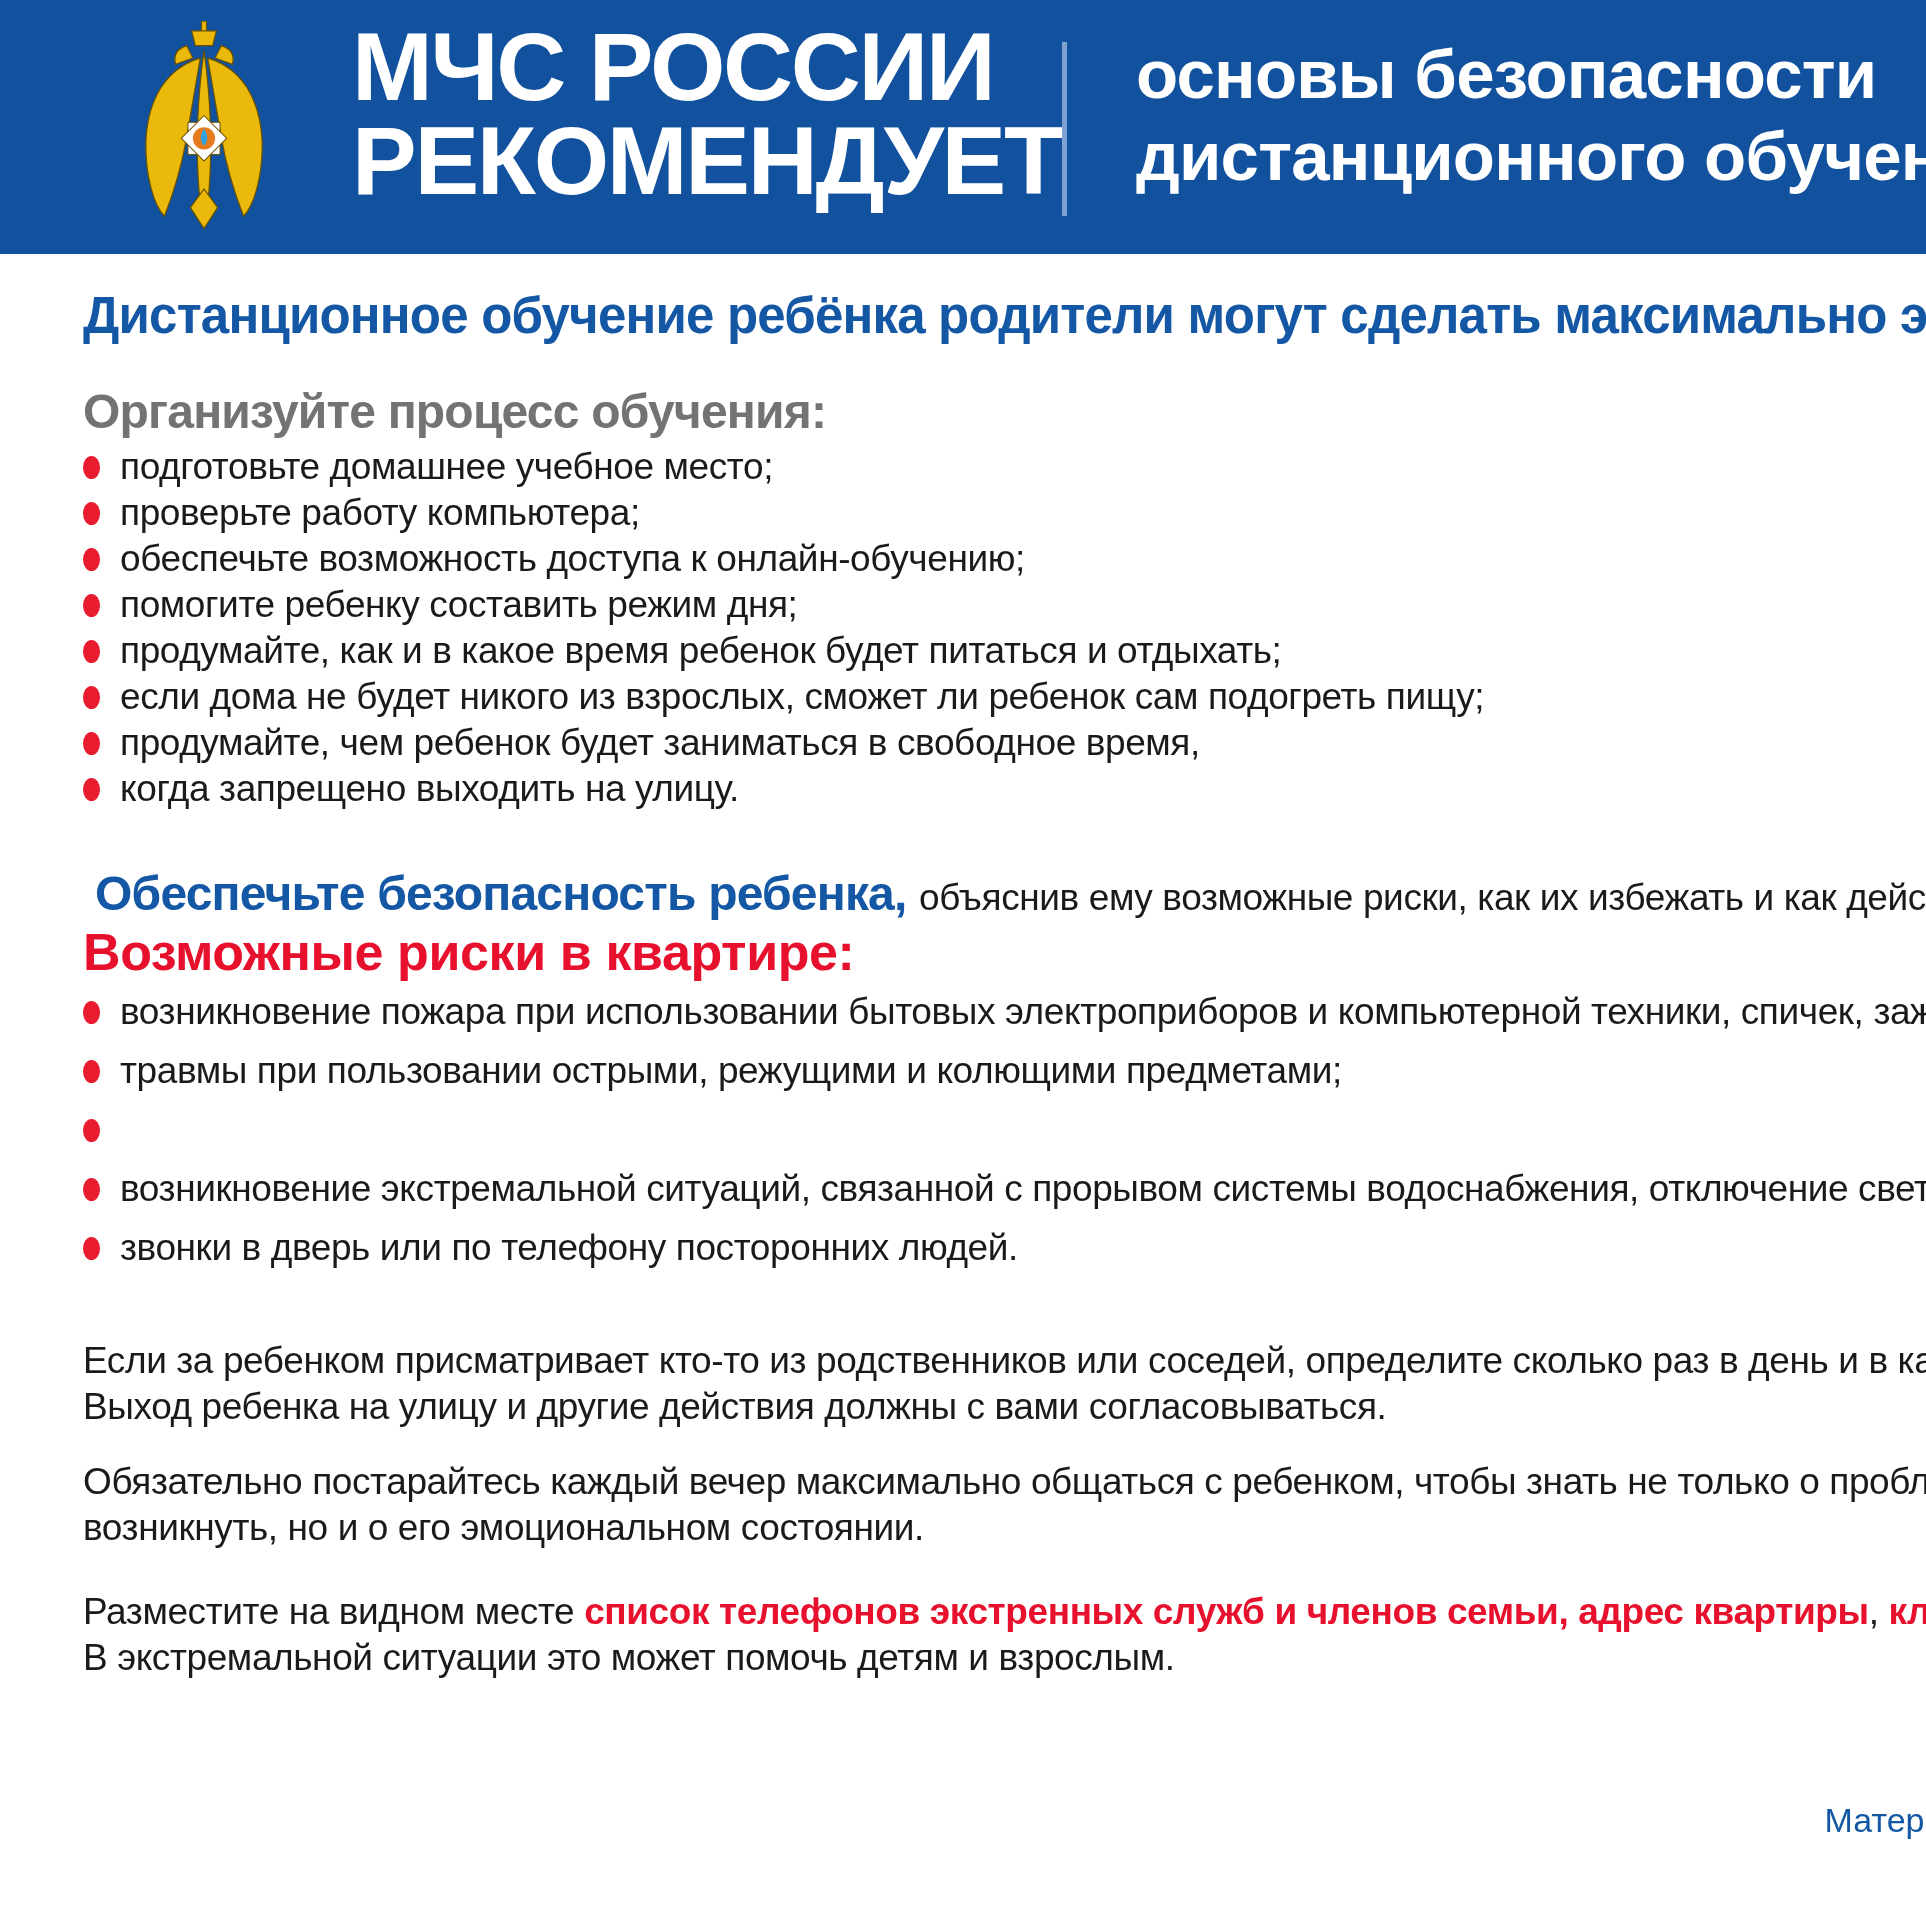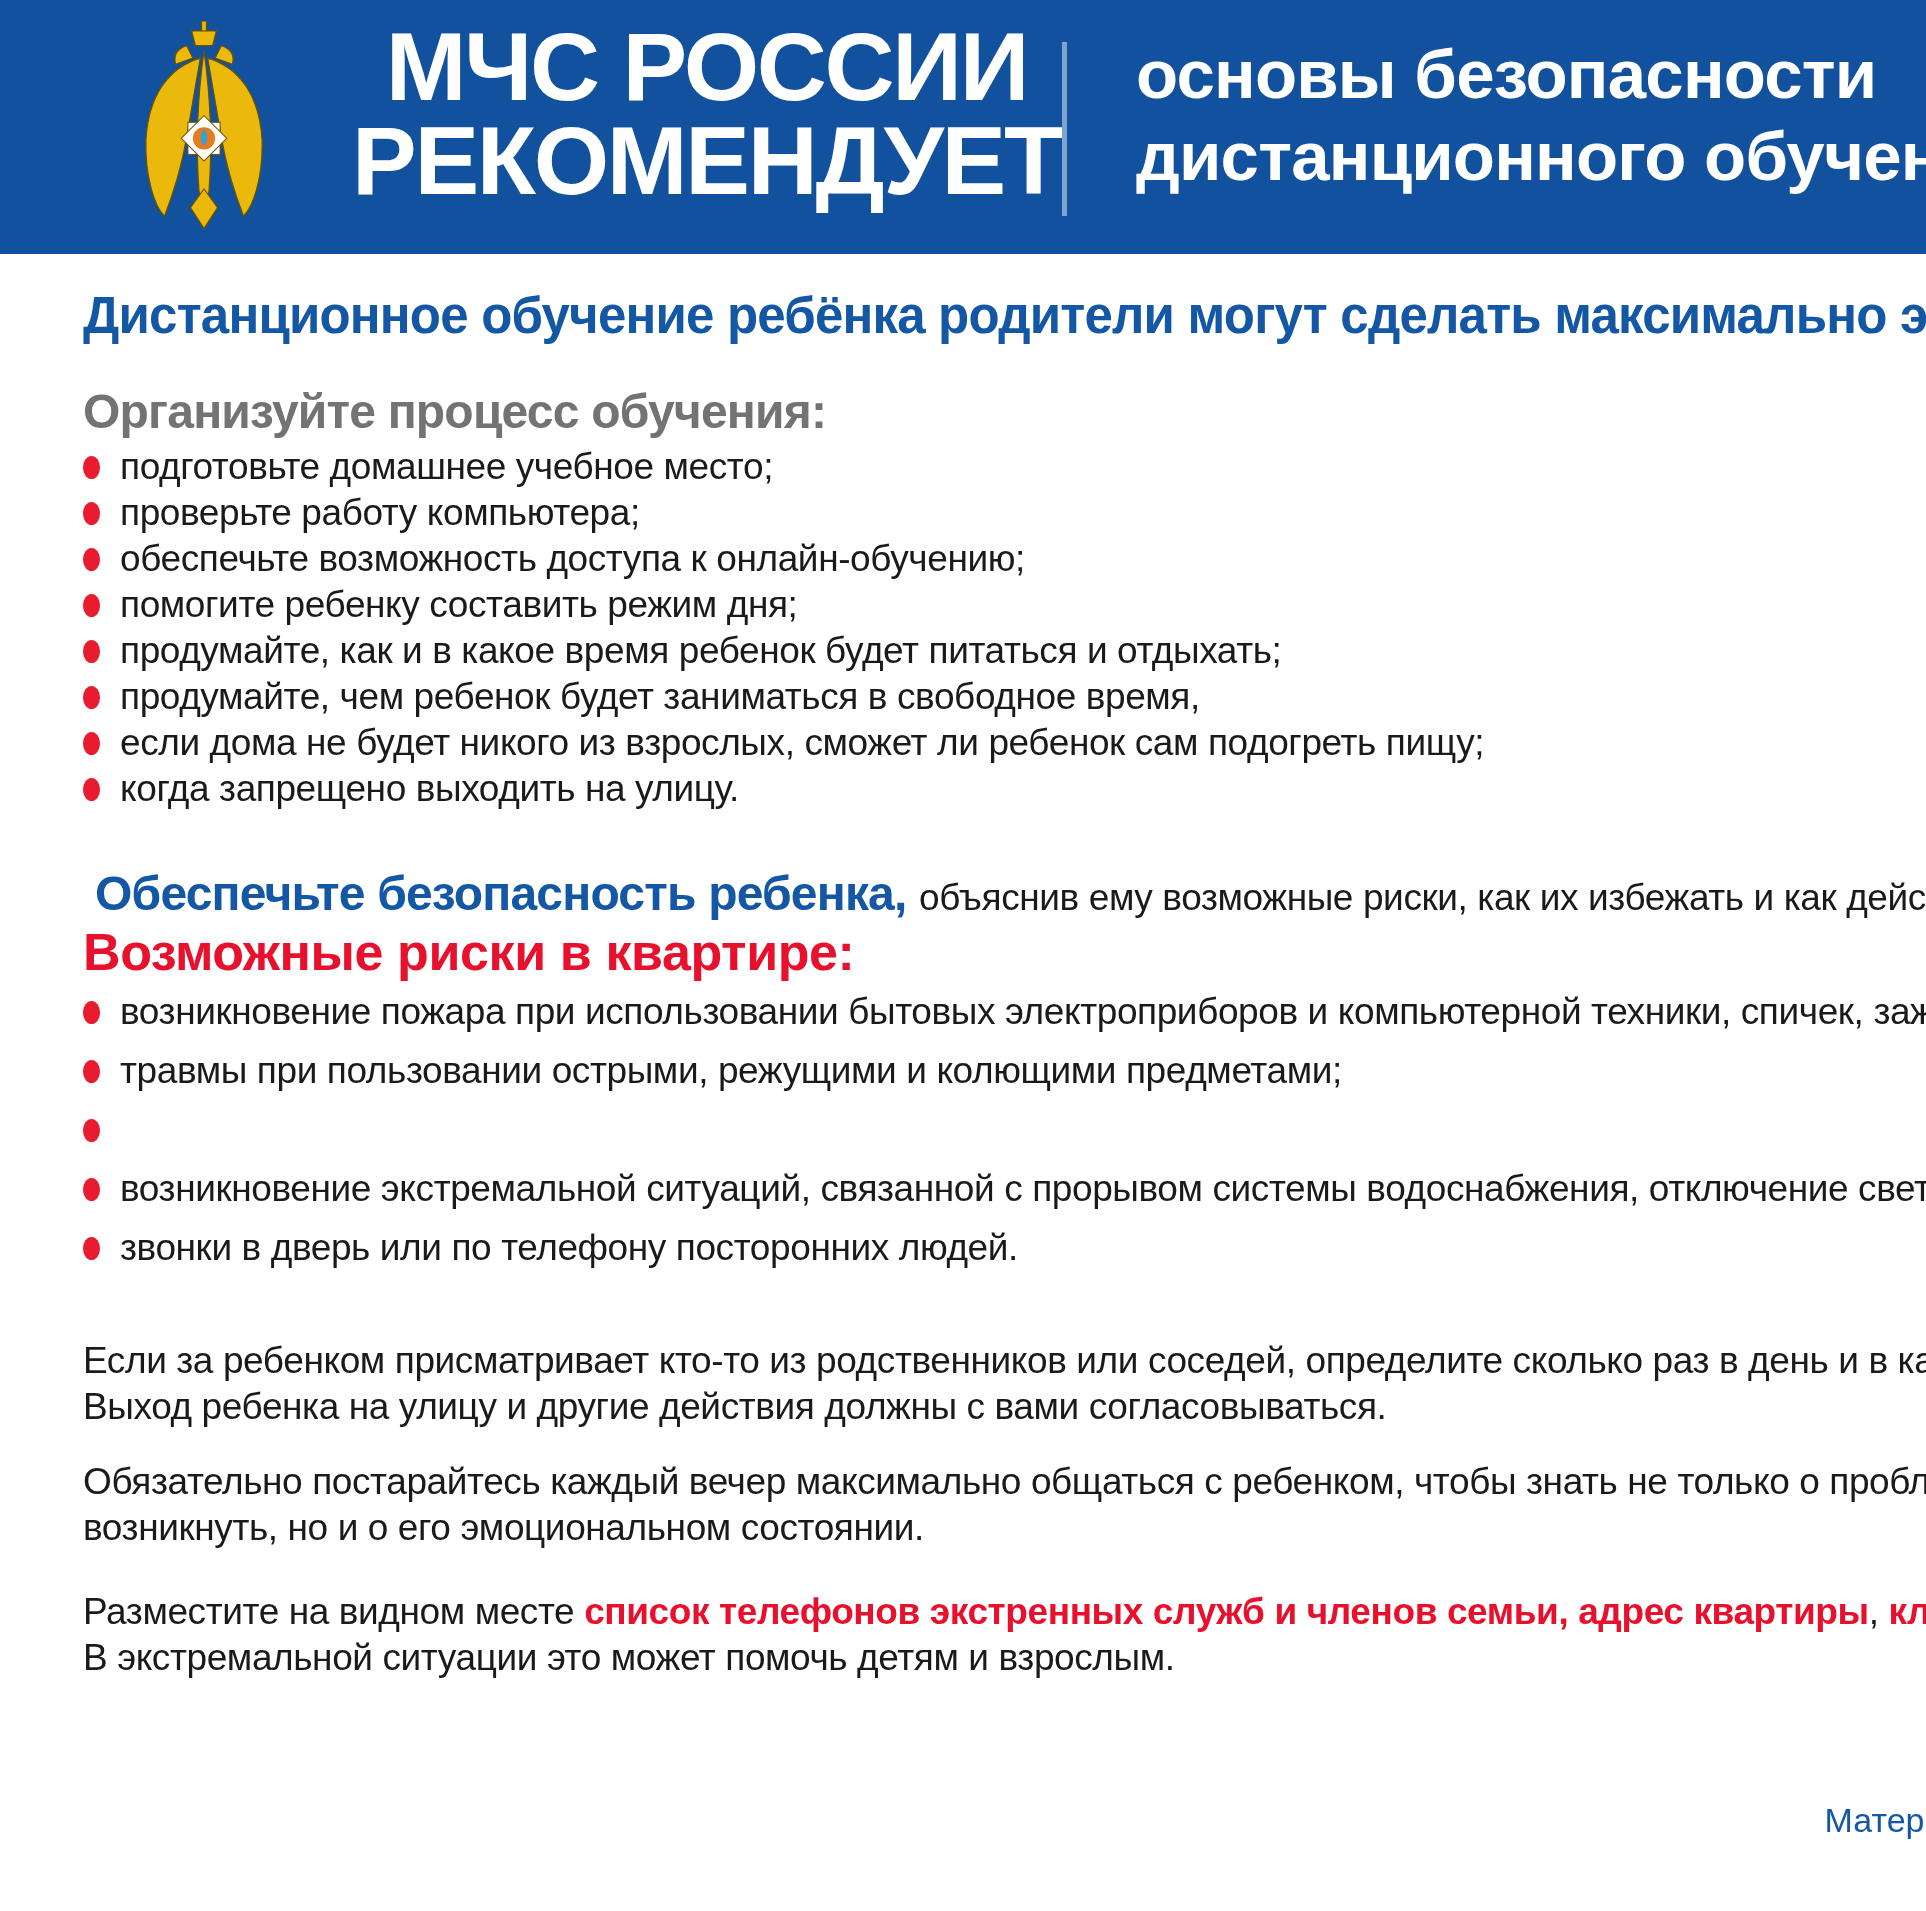--- a/index.html
+++ b/index.html
@@ -3,21 +3,21 @@
 <meta charset="utf-8">
 <style>
   html,body{margin:0;padding:0;background:#ffffff;}
   .page{position:relative;width:2703px;height:1911px;background:#ffffff;overflow:hidden;
         font-family:"Liberation Sans",sans-serif;color:#1a1a1a;}
 
   
   .band{position:absolute;left:0;top:0;width:2703px;height:254px;background:#11519e;overflow:hidden;}
   .emblem{position:absolute;left:127px;top:21px;width:154px;height:210px;}
   .org-block{position:absolute;left:352px;top:20px;line-height:94px;font-weight:bold;color:#ffffff;
-             font-size:97px;letter-spacing:-2.3px;white-space:nowrap;text-align:center;}
+             font-size:97px;letter-spacing:-2.3px;white-space:nowrap;}
   .divider{position:absolute;left:1062px;top:42px;width:5.4px;height:174px;background:#7ea3d1;}
   .title-block{position:absolute;left:1136px;top:34px;color:#ffffff;font-weight:bold;
                font-size:69px;line-height:82px;white-space:nowrap;letter-spacing:-0.8px;}
 
   
   .heading{position:absolute;left:83px;top:288px;color:#1457a5;font-weight:bold;
            font-size:51px;line-height:56px;white-space:nowrap;letter-spacing:-0.8px;}
   .sec-title{position:absolute;left:83px;color:#737373;font-weight:bold;font-size:48px;
              line-height:52px;white-space:nowrap;letter-spacing:-0.8px;}
   .sec1-title{top:386px;}
@@ -101,25 +101,25 @@
     <div class="row">
         <span class="dot"></span>
         <span class="txt">помогите ребенку составить режим дня;</span>
       </div>
     <div class="row">
         <span class="dot"></span>
         <span class="txt">продумайте, как и в какое время ребенок будет питаться и отдыхать;</span>
       </div>
     <div class="row">
         <span class="dot"></span>
-        <span class="txt">продумайте, чем ребенок будет заниматься в свободное время,</span>
+        <span class="txt">если дома не будет никого из взрослых, сможет ли ребенок сам подогреть пищу;</span>
       </div>
     <div class="row">
         <span class="dot"></span>
-        <span class="txt">если дома не будет никого из взрослых, сможет ли ребенок сам подогреть пищу;</span>
+        <span class="txt">продумайте, чем ребенок будет заниматься в свободное время,</span>
       </div>
     <div class="row">
         <span class="dot"></span>
         <span class="txt">когда запрещено выходить на улицу.</span>
       </div>
   </div>
 
   <div class="mixed-line">
     <span class="lead">Обеспечьте безопасность ребенка, </span><span class="rest">объяснив ему возможные риски, как их избежать и как действовать в случае необходимости.</span>
   </div>

